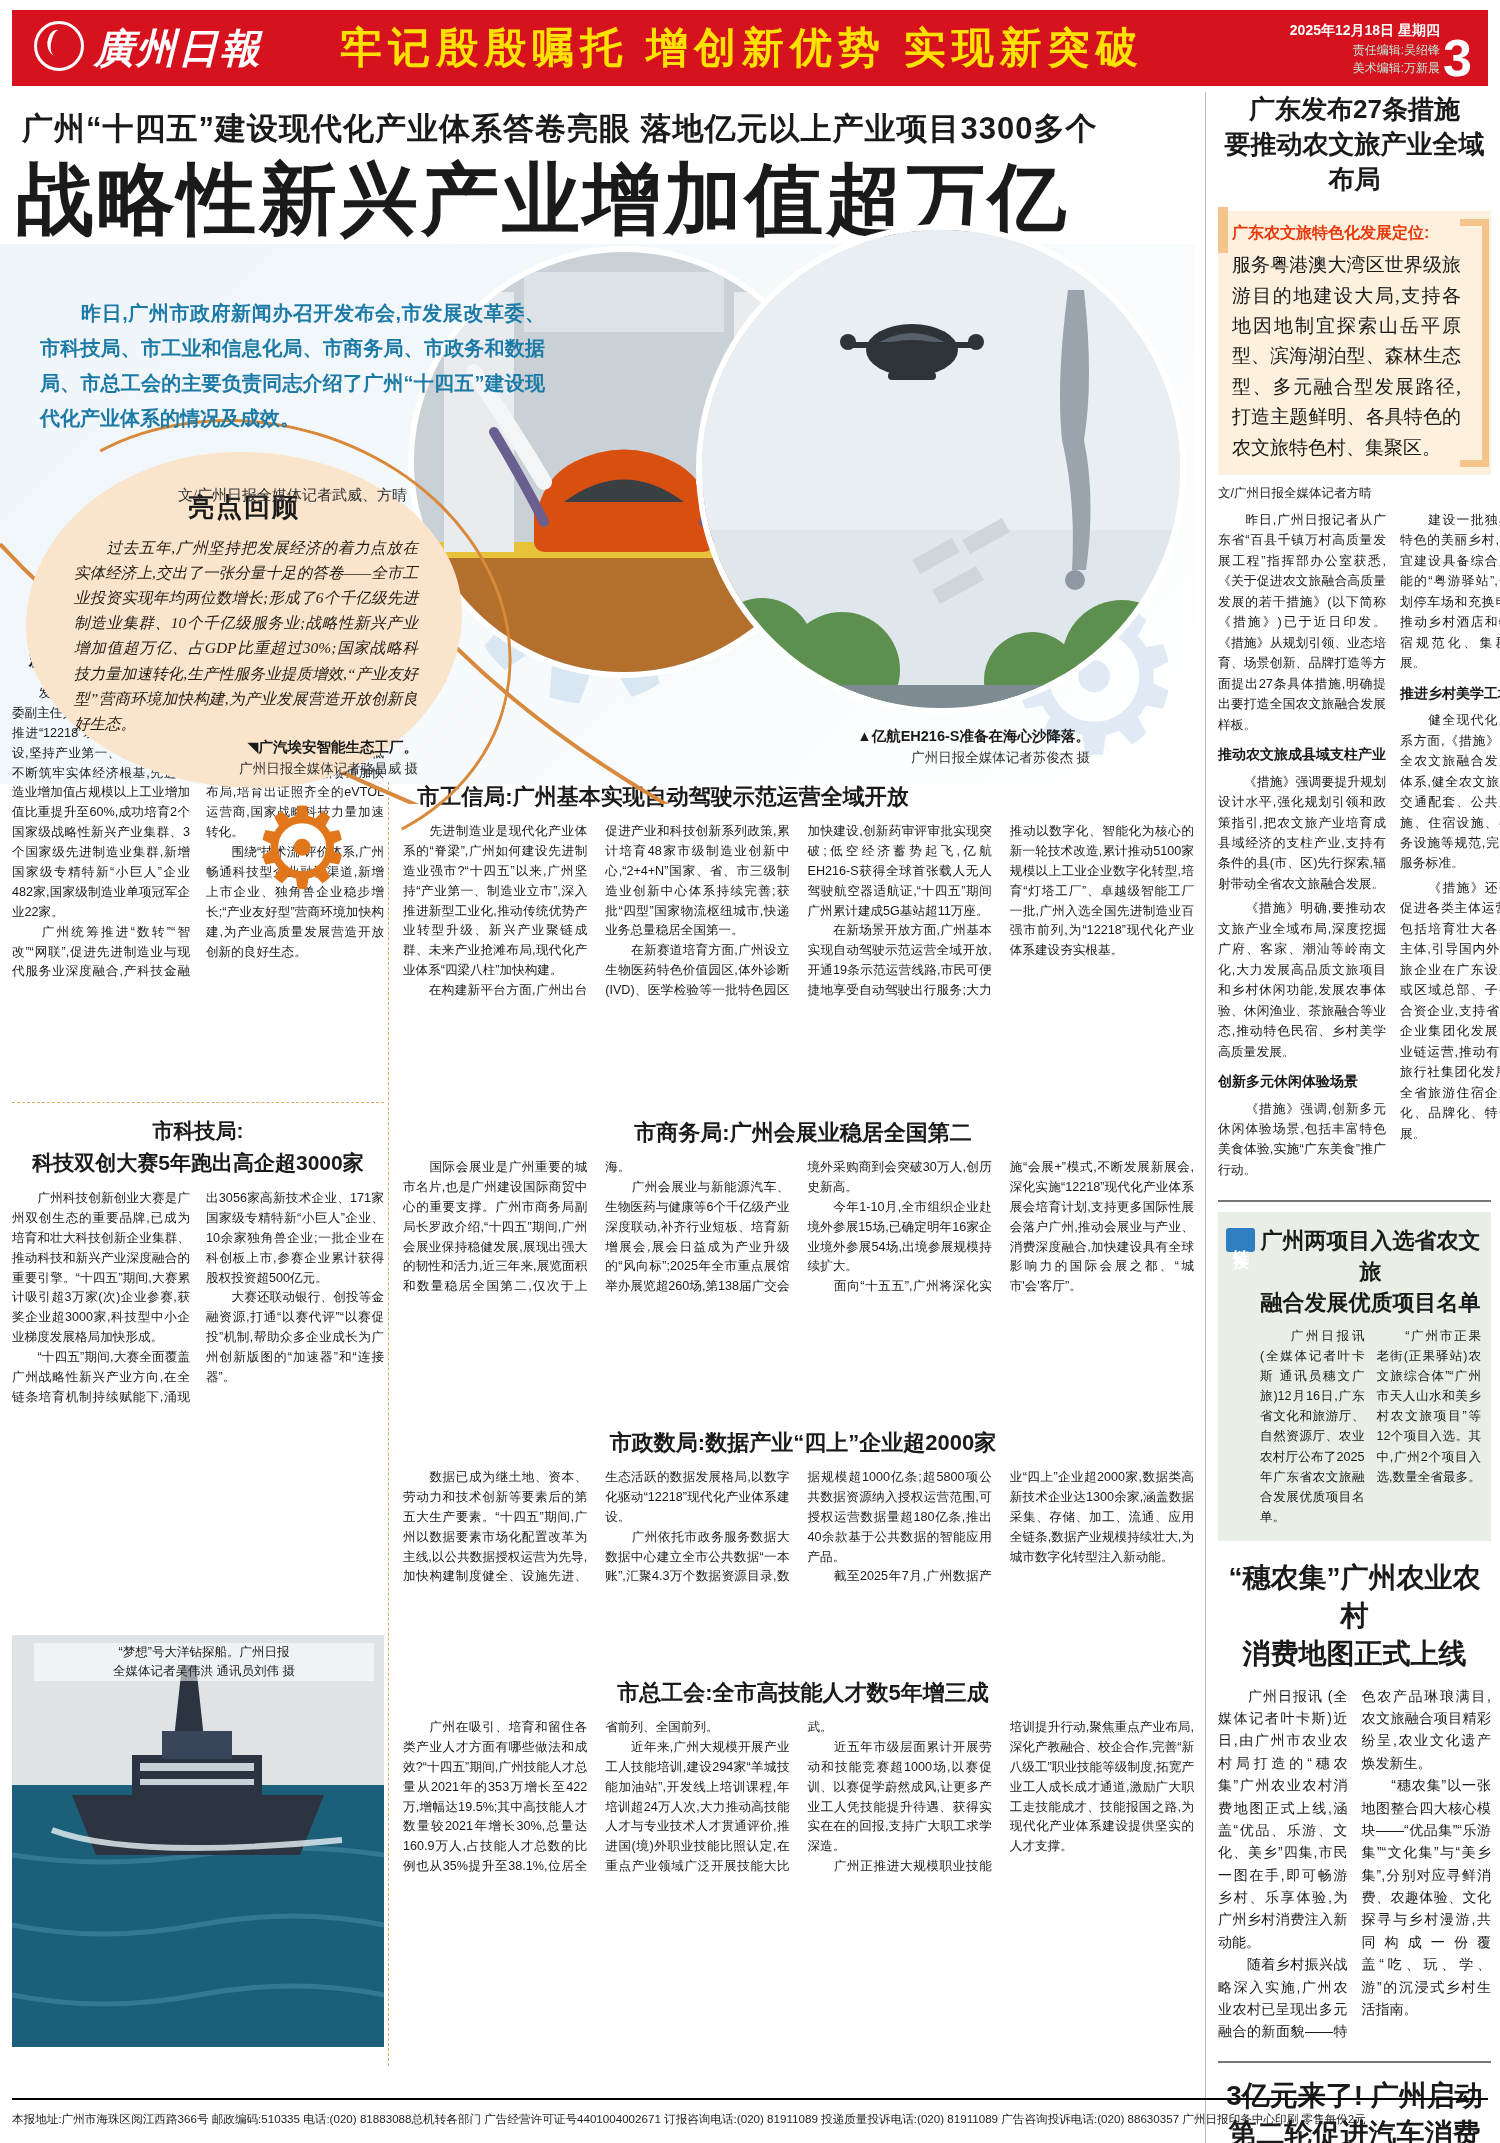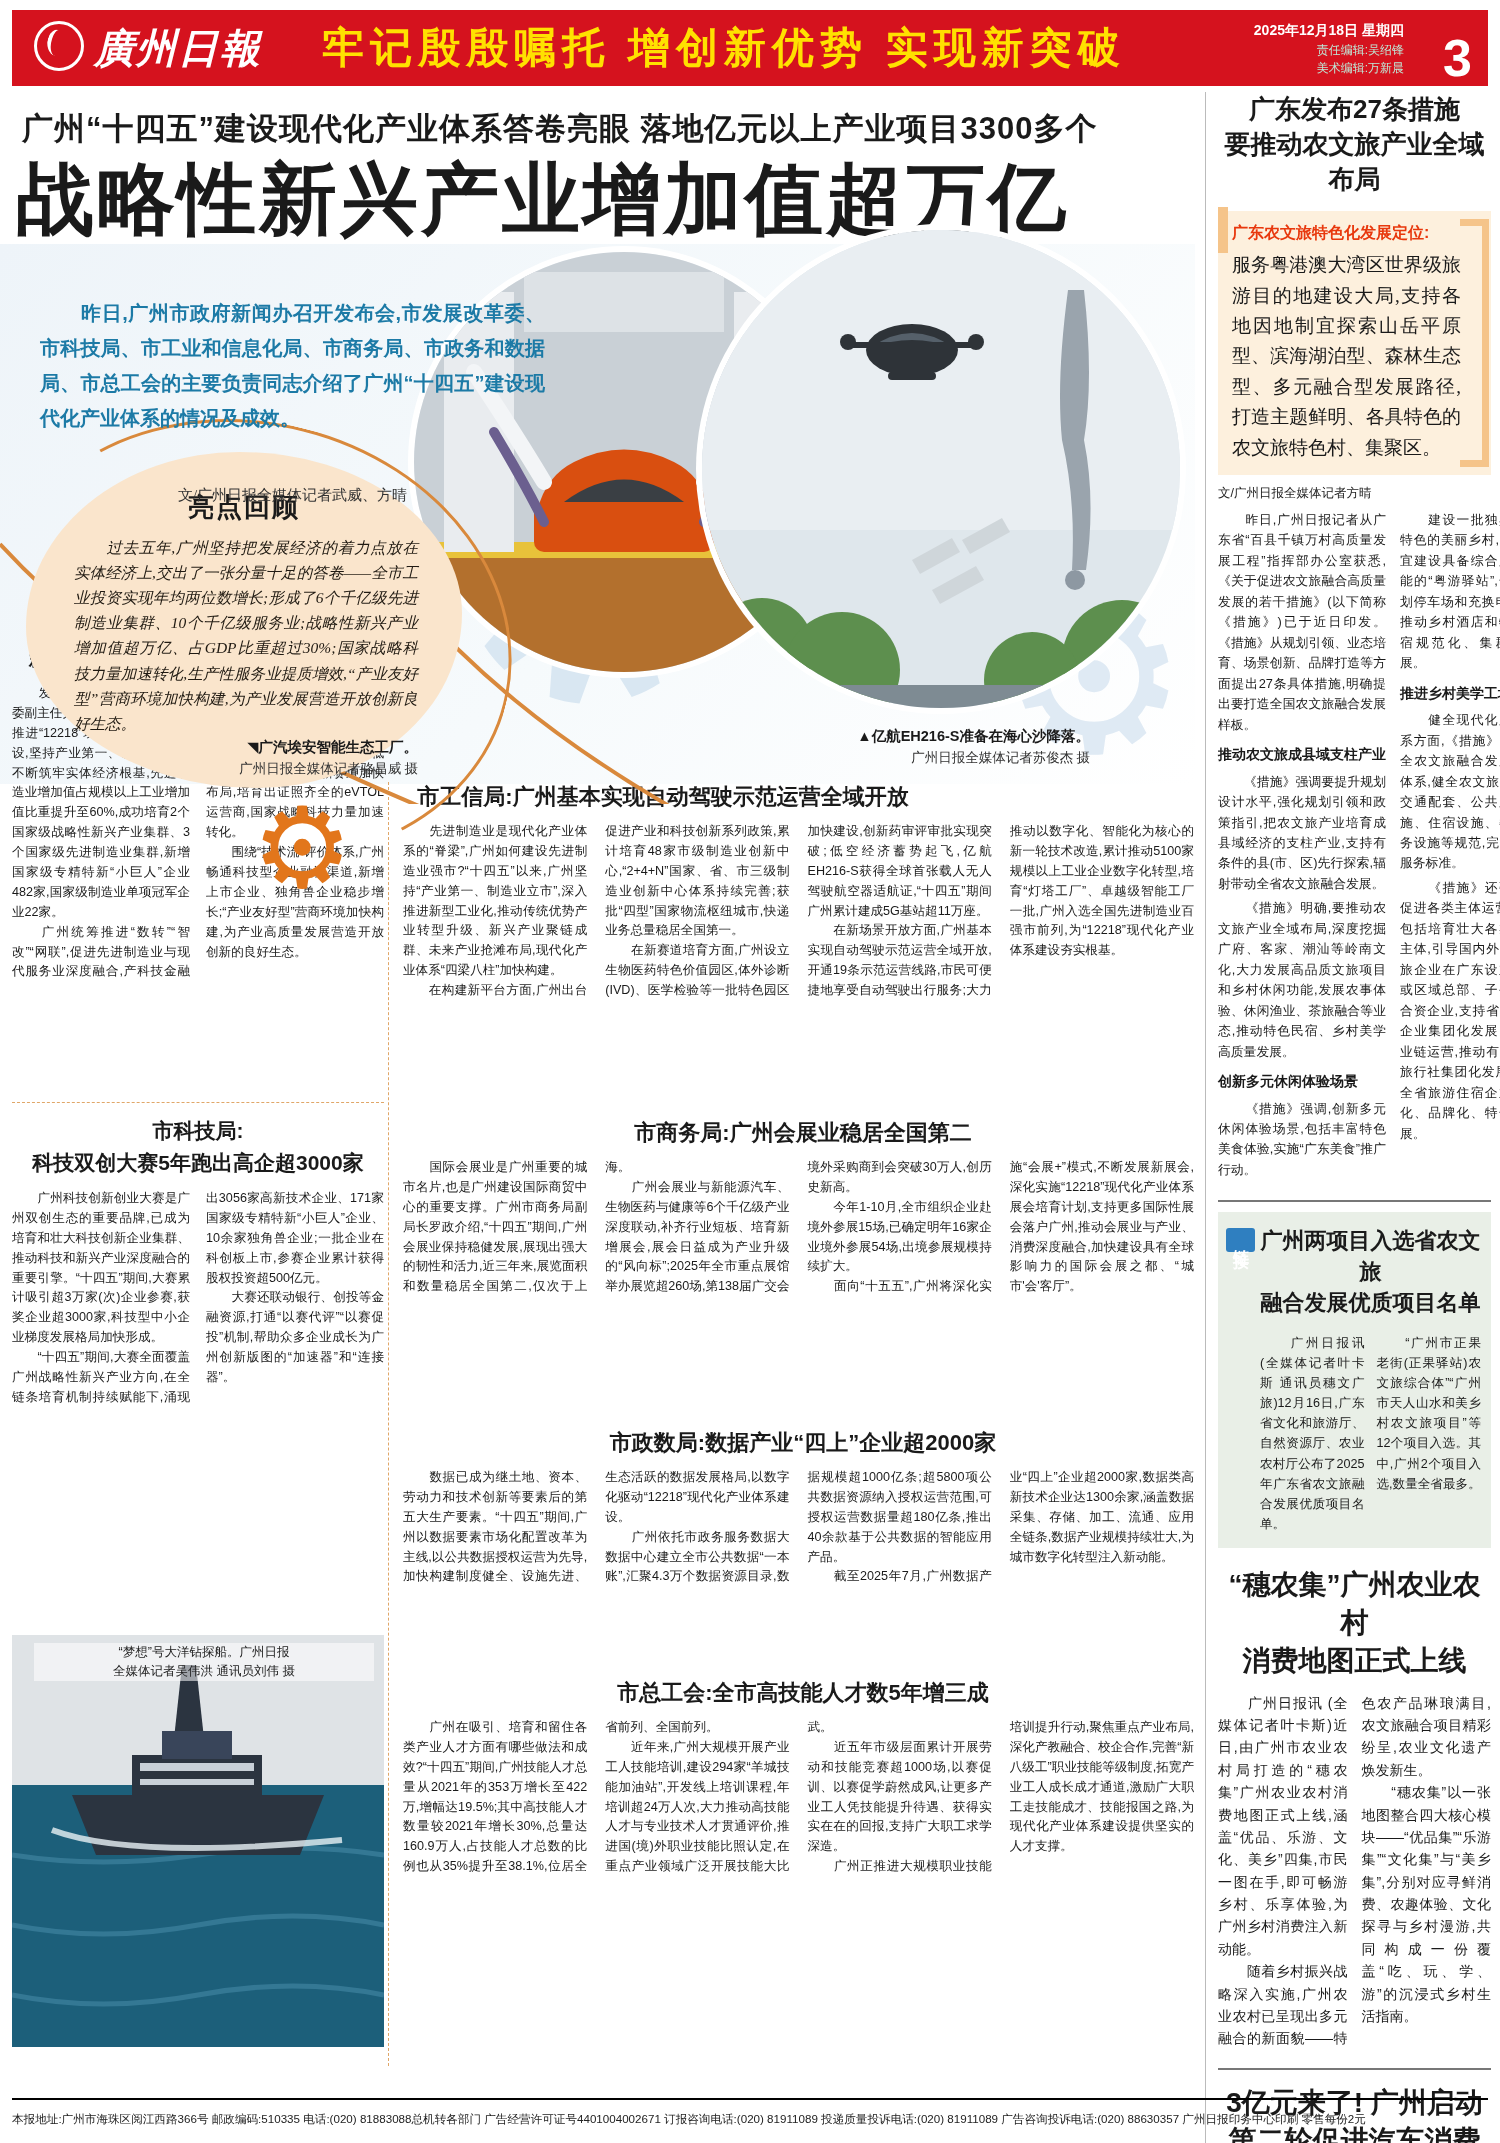--- a/index.html
+++ b/index.html
@@ -5,21 +5,21 @@
   html,body{margin:0;padding:0;background:#fff;}
   body{font-family:"Liberation Sans","DejaVu Sans",sans-serif;color:#1a1a1a;}
   .page{position:relative;width:1500px;height:2143px;background:#fff;overflow:hidden;}
   
   .topbar{position:absolute;left:12px;top:10px;width:1476px;height:76px;background:#d5121e;display:flex;align-items:center;}
   .masthead{display:flex;gap:10px;padding-left:22px;width:250px;}
   .mh-emblem{width:44px;height:44px;border:3px solid #fff;border-radius:50%;position:relative;flex:0 0 auto;}
   .mh-emblem::after{content:"";position:absolute;left:10px;top:6px;width:16px;height:26px;border-left:4px solid #fff;border-radius:40% 0 0 60%;transform:rotate(18deg);}
   .mh-name{color:#fff;font-family:"Liberation Serif","DejaVu Serif",serif;font-size:40px;font-weight:bold;font-style:italic;letter-spacing:2px;white-space:nowrap;}
   .slogan{flex:1;text-align:center;color:#ffe100;font-size:42px;font-weight:bold;letter-spacing:6px;white-space:nowrap;}
-  .topmeta{width:240px;text-align:right;padding-right:84px;line-height:1.5;}
+  .topmeta{width:240px;text-align:right;padding-right:48px;line-height:1.5;}
   .topmeta .d{color:#fff;font-size:14px;font-weight:bold;}
   .topmeta .e{color:#bfe9d8;font-size:12px;}
   .pageno{position:absolute;right:16px;top:18px;color:#fff;font-size:52px;font-weight:bold;}
   
   .kicker{position:absolute;left:22px;top:108px;width:1170px;font-size:31px;font-weight:bold;letter-spacing:1px;white-space:nowrap;}
   .bigtitle{position:absolute;left:16px;top:148px;width:1180px;font-family:"Liberation Serif","DejaVu Serif",serif;font-size:78px;font-weight:900;letter-spacing:3px;white-space:nowrap;}
   .hero{position:absolute;left:0;top:244px;width:1195px;height:540px;background:linear-gradient(135deg,#eef4f9 0%,#f6fafc 55%,#ffffff 100%);overflow:visible;}
   .gearbg{position:absolute;color:#d9e7f2;line-height:1;z-index:0;font-family:"DejaVu Sans",sans-serif;}
   .intro{position:absolute;left:40px;top:52px;width:505px;z-index:3;color:#1c7aa6;font-size:20px;font-weight:bold;line-height:1.75;text-align:justify;white-space:pre-line;}
   .introby{position:absolute;left:40px;top:242px;width:505px;z-index:3;text-align:center;color:#333;font-size:15px;font-family:"Liberation Serif","DejaVu Serif",serif;}
@@ -59,21 +59,21 @@
   .def-title{color:#e8380d;font-weight:bold;font-size:16px;margin-bottom:6px;}
   .def-text{font-size:19px;line-height:1.6;font-family:"Liberation Serif","DejaVu Serif",serif;text-align:justify;white-space:pre-line;}
   .rc-by{font-size:12.5px;color:#222;margin:1px 0 8px;}
   .rc-cols{display:flex;gap:14px;}
   .rc-sub{flex:1;font-size:12.8px;line-height:1.6;text-align:justify;}
   .rc-sub p{margin:0 0 4px;white-space:pre-line;}
   .rc-sub .sh{font-weight:bold;font-size:14px;text-align:left;margin:8px 0 6px;white-space:nowrap;}
   .linkbox{position:relative;margin-top:16px;border-top:2px solid #777;padding-top:10px;}
   .linkinner{background:#e9efe7;padding:14px 10px 14px 42px;position:relative;}
   .linktab{position:absolute;left:8px;top:16px;writing-mode:vertical-rl;background:#2f7fc0;color:#fff;font-weight:bold;font-size:16px;padding:8px 4px;letter-spacing:4px;border-radius:3px;}
-  .link-title{font-size:22px;font-weight:bold;text-align:center;line-height:1.4;white-space:pre-line;margin-bottom:14px;}
+  .link-title{font-size:22px;font-weight:bold;text-align:center;line-height:1.4;white-space:pre-line;margin-bottom:7px;}
   .link-cols{display:flex;gap:12px;font-size:12.6px;line-height:1.6;text-align:justify;}
   .link-cols div{flex:1;white-space:pre-line;}
   .rc-art{margin-top:18px;}
   .rc-art.ruled{border-top:2px solid #777;padding-top:14px;}
   .rc-art-h{font-size:28px;font-weight:bold;text-align:center;line-height:1.35;white-space:pre-line;margin-bottom:12px;}
   .rc-art-b{column-count:2;column-gap:14px;font-size:14px;line-height:1.6;text-align:justify;white-space:pre-line;}
   
   .footer{position:absolute;left:12px;right:12px;top:2098px;border-top:2px solid #000;padding-top:12px;font-size:11.6px;color:#222;white-space:nowrap;letter-spacing:0;}
 </style>
 </head>

